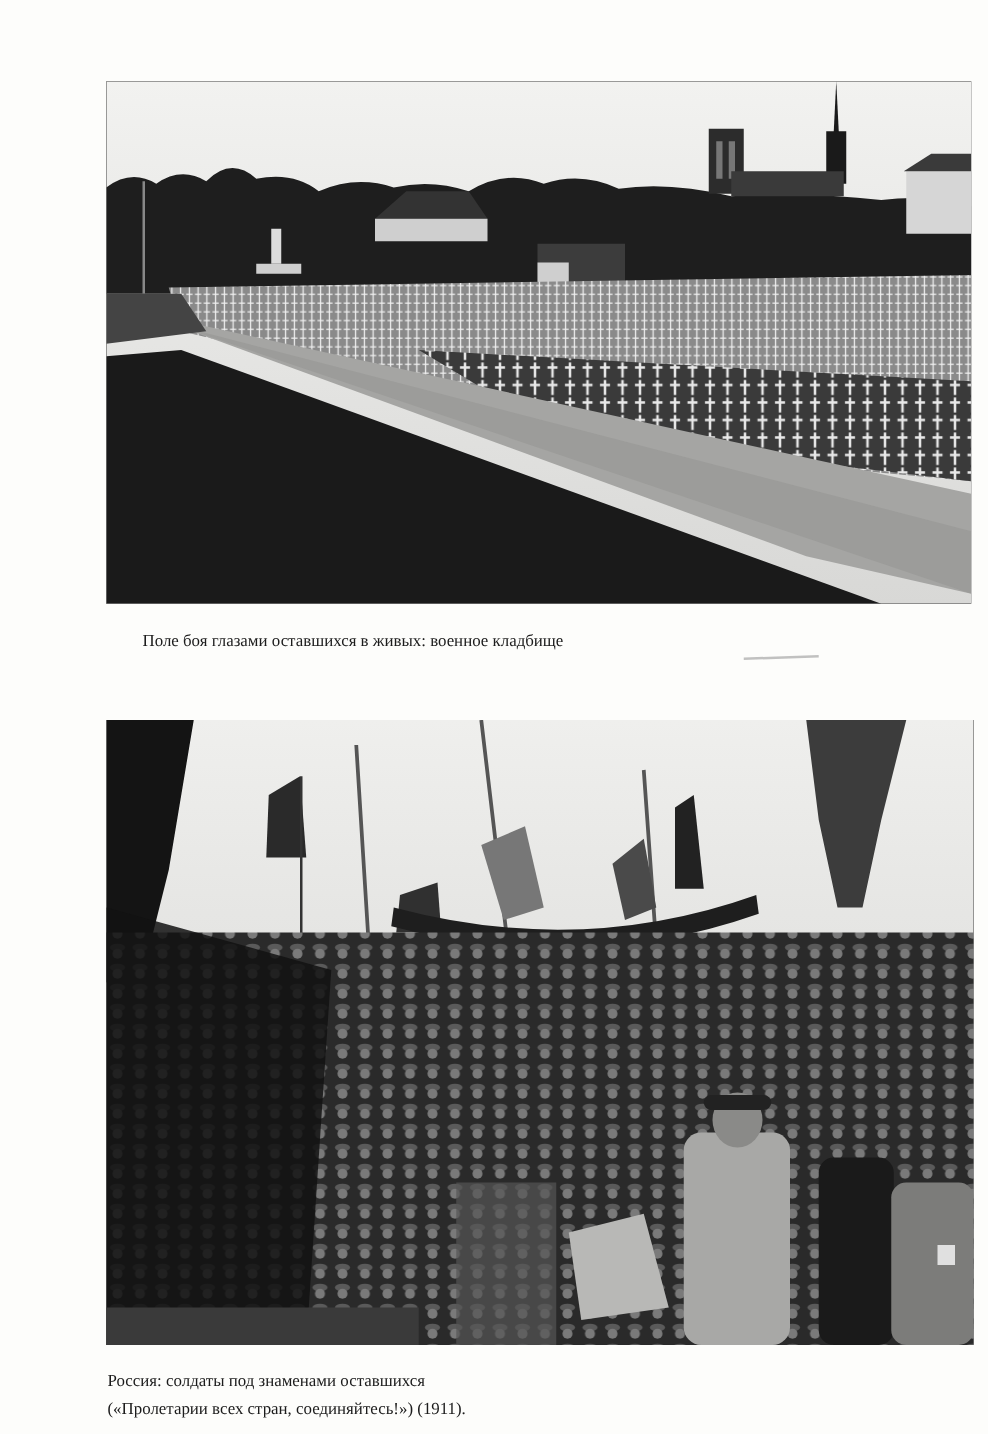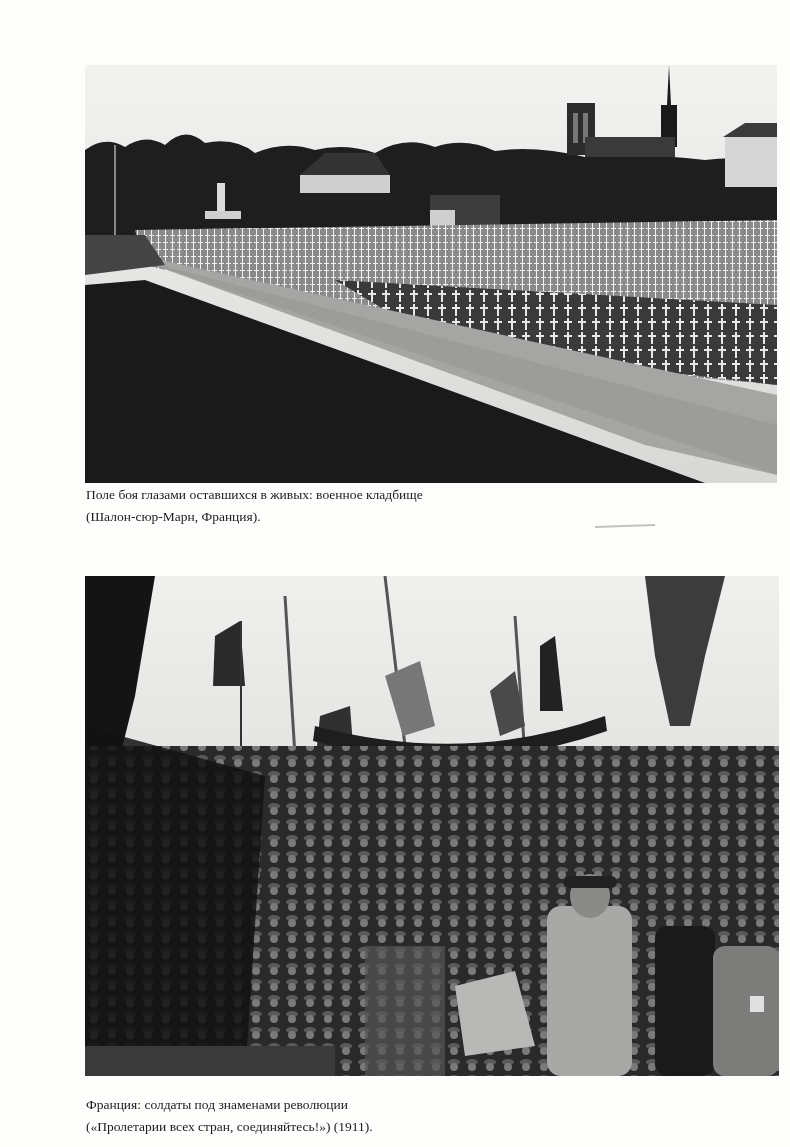--- a/index.html
+++ b/index.html
@@ -7,21 +7,21 @@
     width:790px; height:1147px; background:#fdfdfb; position:relative; overflow:hidden;
     font-family:"DejaVu Serif","Liberation Serif",serif;
   }
   .photo { position:absolute; overflow:hidden; background:#222; }
   #photo1 { left:85px; top:65px; width:692px; height:418px; }
   #photo2 { left:85px; top:576px; width:694px; height:500px; }
   .caption {
     position:absolute; left:86px; font-size:13.5px; line-height:22px; color:#1c1c1c;
     font-family:"Liberation Serif","DejaVu Serif",serif;
   }
-  #cap1 { top:484px; }
+  #cap1 { top:502px;margin-left:28px; }
   #cap2 { top:1094px; }
   .caption div { white-space:nowrap; }
   .smudge { position:absolute; left:595px; top:525px; width:60px; height:2px; background:#999; opacity:.6; transform:rotate(-2deg); }
   svg { display:block; }
 </style>
 </head>
 <body>
 
 <div class="photo" id="photo1" title="Военное кладбище с рядами белых крестов, дорога, деревья и церковь на заднем плане">
   <svg width="692" height="418" viewBox="0 0 692 418">
@@ -71,21 +71,20 @@
     <polygon points="55,195 75,195 692,330 692,410 560,380" fill="#a5a5a3"></polygon>
     <polygon points="55,195 692,360 692,410" fill="#8f8f8d" opacity=".4"></polygon>
 
     <polygon points="0,220 60,215 620,418 0,418" fill="#1a1a1a"></polygon>
     <polygon points="0,170 60,170 80,200 0,210" fill="#444"></polygon>
   </svg>
 </div>
 
 <div class="caption" id="cap1">
   <div>Поле боя глазами оставшихся в живых: военное кладбище</div>
-  <div>(Шалон-сюр-Марн, Франция).</div>
 </div>
 <div class="smudge"></div>
 
 <div class="photo" id="photo2" title="Толпа солдат в фуражках под знаменами и флагами, деревья на заднем плане">
   <svg width="694" height="500" viewBox="0 0 694 500">
     <defs>
       <linearGradient id="sky2" x1="0" y1="0" x2="0" y2="1">
         <stop offset="0" stop-color="#efefed"></stop>
         <stop offset="1" stop-color="#d2d2d0"></stop>
       </linearGradient>
@@ -120,15 +119,15 @@
     <rect x="570" y="350" width="60" height="150" rx="12" fill="#1a1a1a"></rect>
     <rect x="628" y="370" width="66" height="130" rx="12" fill="#7c7c7a"></rect>
     <rect x="665" y="420" width="14" height="16" fill="#e0e0e0"></rect>
     <polygon points="370,410 430,395 450,470 380,480" fill="#b8b8b6"></polygon>
     <rect x="280" y="370" width="80" height="130" fill="#555" opacity=".7"></rect>
     <rect x="0" y="470" width="250" height="30" fill="#3a3a3a"></rect>
   </svg>
 </div>
 
 <div class="caption" id="cap2">
-  <div>Франция: солдаты под знаменами революции</div>
+  <div>Россия: солдаты под знаменами оставшихся</div>
   <div>(«Пролетарии всех стран, соединяйтесь!») (1911).</div>
 </div>
 
 </body></html>

